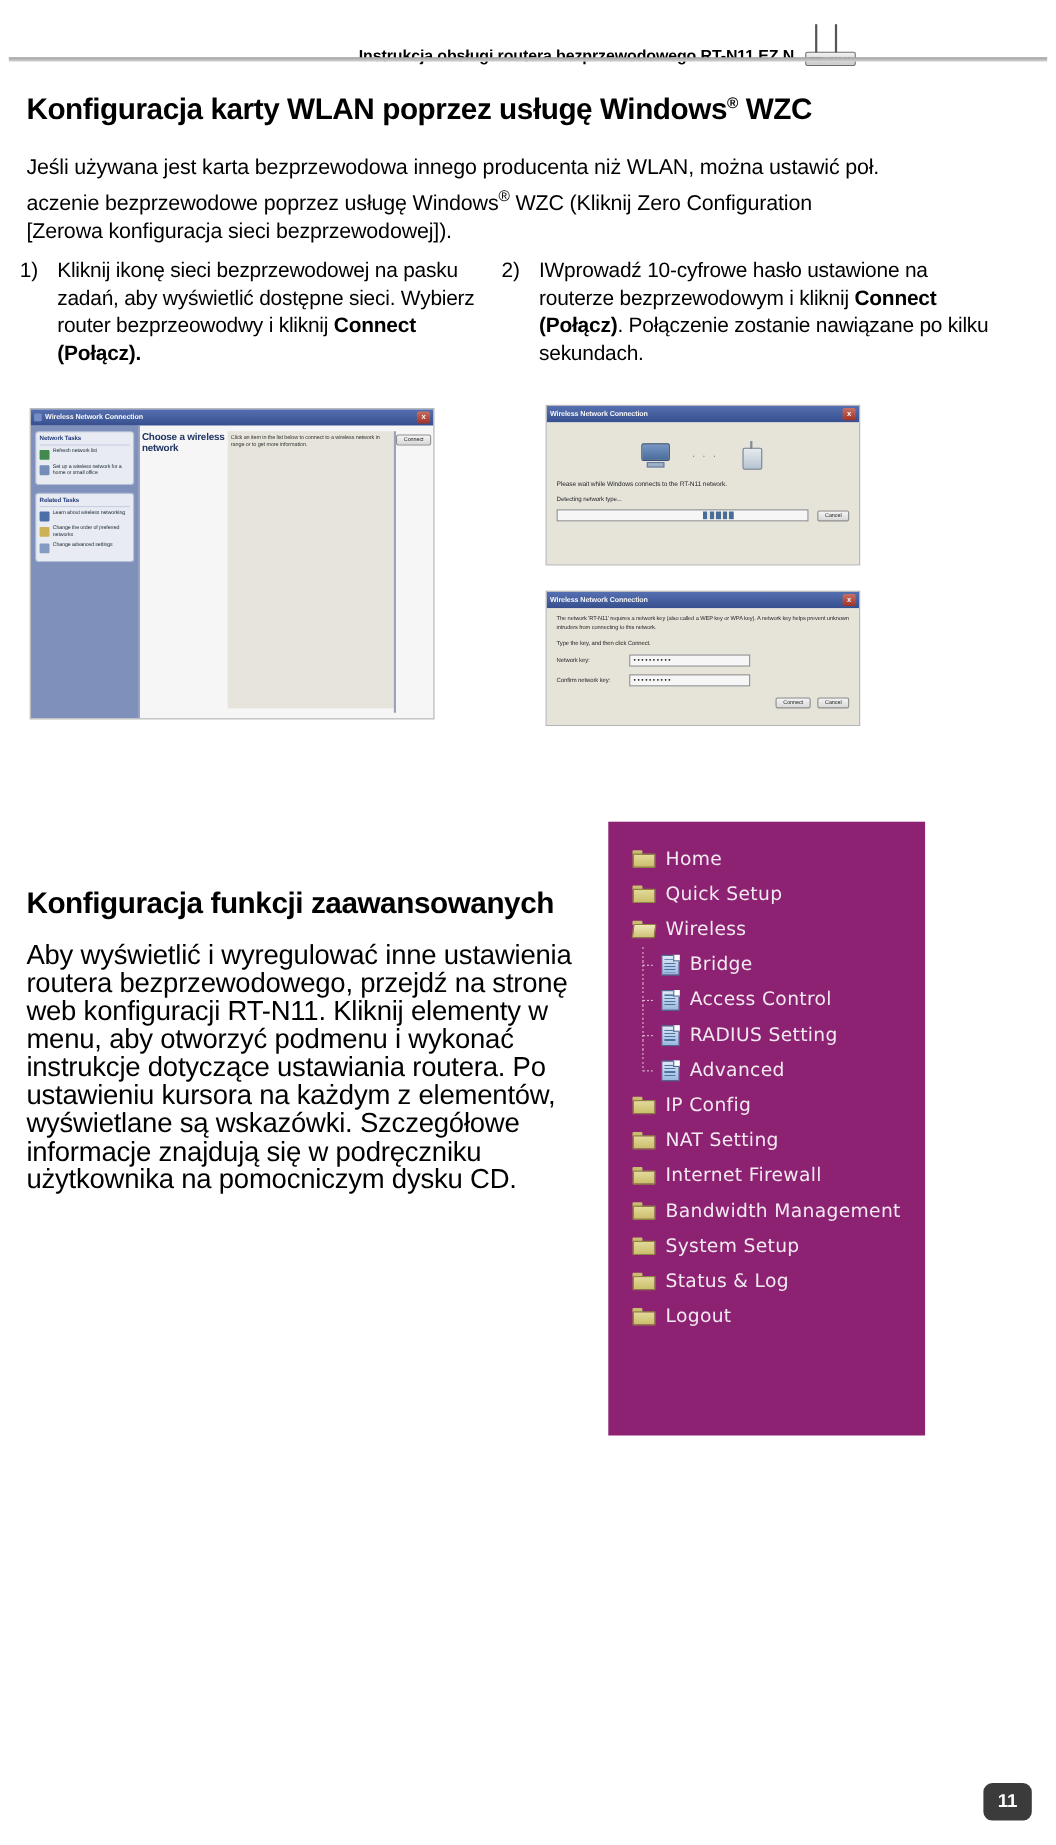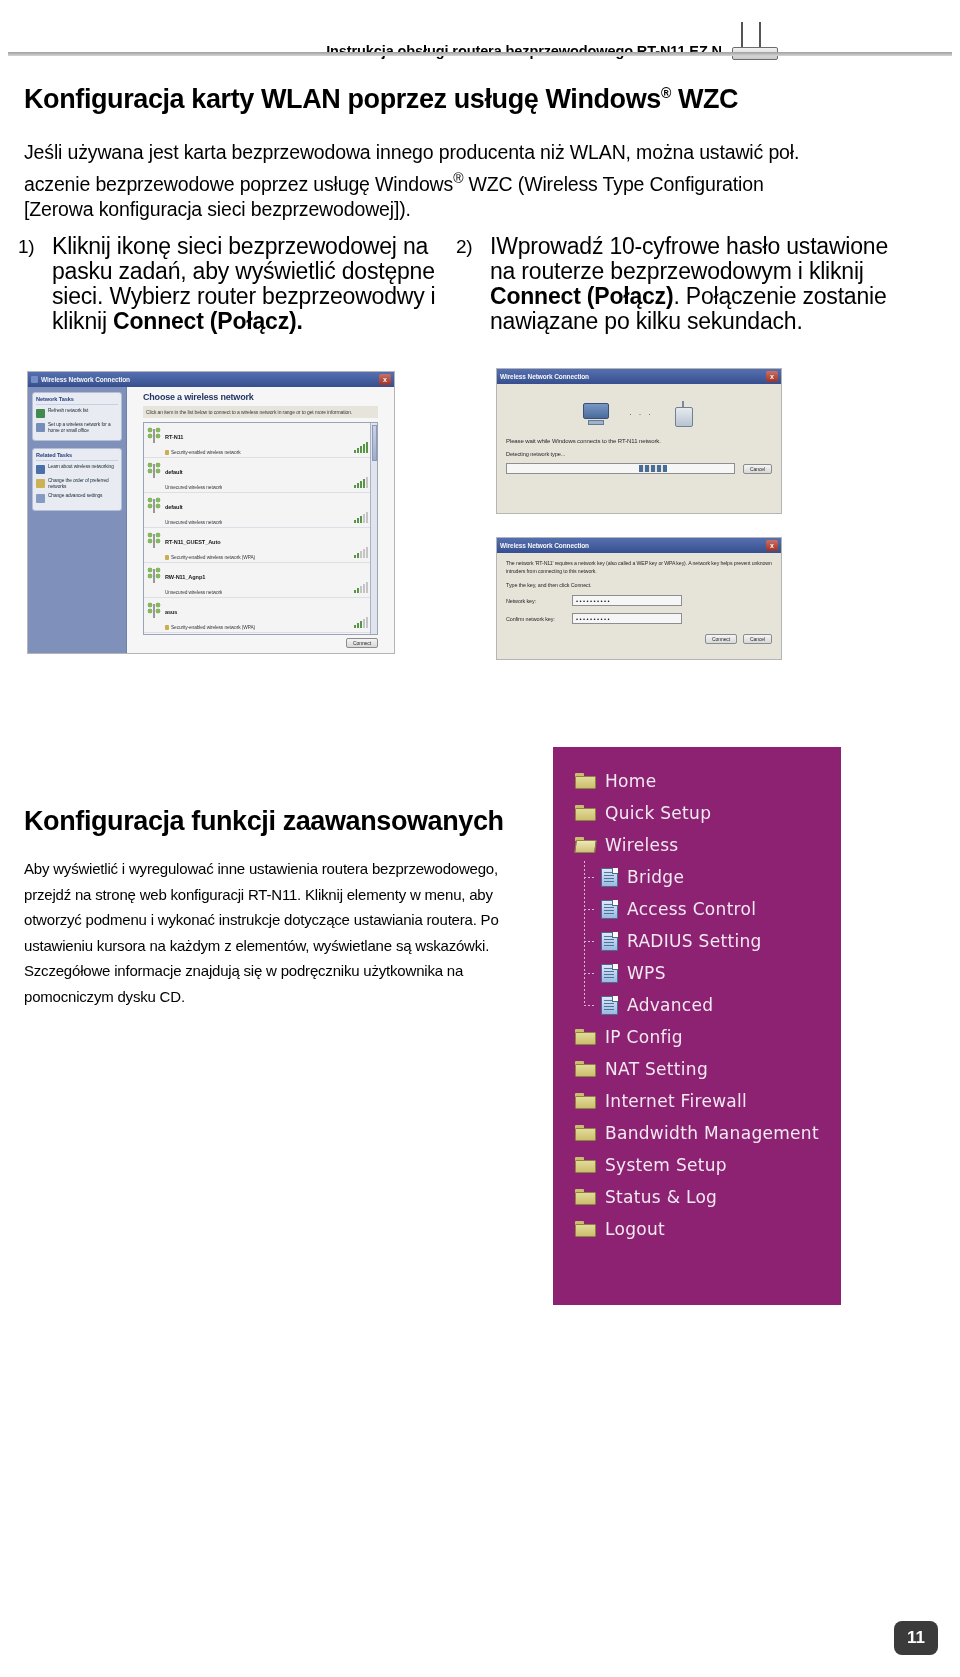--- a/index.html
+++ b/index.html
@@ -64,21 +64,21 @@
     font-size: 19.5px; line-height: 25.5px; letter-spacing: -0.15px;
   }
 
   .steps { position: absolute; left: 18px; top: 234px; width: 920px; }
   .step { position: absolute; top: 0; display: flex; }
   #step-1 { left: 0; width: 420px; }
   #step-2 { left: 438px; width: 450px; }
   .step-num {
     flex: 0 0 34px; font-size: 19px; line-height: 25px; letter-spacing: -0.2px;
   }
-  .step-text { font-size: 23px; line-height: 25px; letter-spacing: -0.2px; }
+  .step-text { font-size: 19px; line-height: 25px; letter-spacing: -0.2px; }
   .step-text b { font-weight: bold; }
 
   
   .shot {
     position: absolute; background: #ffffff;
     border: 1px solid #b9b9b9;
     overflow: hidden;
     filter: blur(0.35px) contrast(0.93) saturate(0.82);
   }
   #shot-available { left: 27px; top: 371px; width: 368px; height: 283px; }
@@ -116,21 +116,21 @@
   }
   .awn-task { display: flex; gap: 3px; margin-bottom: 4px; align-items: flex-start; }
   .awn-task .ti {
     flex: 0 0 9px; height: 9px; border-radius: 1px; margin-top: 1px;
   }
   .awn-task .tt {
     font-size: 4.8px; line-height: 5.6px; color: #123; letter-spacing: -0.1px;
   }
   .awn-right {
     flex: 1; background: #ffffff; border-left: 1px solid #6a80ba;
-    padding: 5px 16px; display: flex; flex-direction: column;
+    padding: 5px 2px; display: flex; flex-direction: row;
   }
   .awn-heading {
     font-size: 9px; font-weight: bold; color: #16306e; margin-bottom: 4px;
     letter-spacing: -0.2px;
   }
   .awn-sub {
     font-size: 5px; color: #333; line-height: 6px; margin-bottom: 4px;
     background: #efece0; padding: 3px; letter-spacing: -0.1px;
   }
   .awn-list {
@@ -235,21 +235,21 @@
   .key-input {
     flex: 0 0 110px; height: 11px; background: #fff; border: 1px solid #8f8f8f;
     font-size: 6px; letter-spacing: 1.4px; color: #111; padding: 0 3px;
     line-height: 11px; overflow: hidden; white-space: nowrap;
   }
   .key-btns { display: flex; justify-content: flex-end; gap: 6px; margin-top: 10px; }
 
   
   .adv-text {
     position: absolute; left: 24px; top: 856px; width: 500px;
-    font-size: 15px; line-height: 25.5px; letter-spacing: -0.2px;
+    font-size: 25px; line-height: 25.5px; letter-spacing: -0.2px;
   }
   .menu-panel {
     position: absolute; left: 553px; top: 747px; width: 288px; height: 558px;
     background: #8e2272;
     padding: 18px 0 16px 22px;
   }
   .menu-item {
     display: flex; align-items: center; gap: 9px; height: 32px;
     position: relative;
   }
@@ -327,21 +327,21 @@
     </div>
   </div>
   <div class="header-rule"></div>
 
   <div class="h1" id="title-wzc">
     <span>Konfiguracja karty WLAN poprzez usługę Windows</span><span class="sup">®</span><span> WZC</span>
   </div>
 
   <div class="intro">
     <span>Jeśli używana jest karta bezprzewodowa innego producenta niż WLAN, można ustawić poł.</span><br>
-    <span>aczenie bezprzewodowe poprzez usługę Windows</span><span class="sup">®</span><span> WZC (Wireless Type Configuration</span><br>
+    <span>aczenie bezprzewodowe poprzez usługę Windows</span><span class="sup">®</span><span> WZC (Kliknij Zero Configuration</span><br>
     <span>[Zerowa konfiguracja sieci bezprzewodowej]).</span>
   </div>
 
   <div class="steps">
     <div class="step" id="step-1">
       <div class="step-num">1)</div>
       <div class="step-text">
         <span>Kliknij ikonę sieci bezprzewodowej na pasku zadań, aby wyświetlić dostępne sieci. Wybierz router bezprzeowodwy i kliknij </span><b>Connect (Połącz).</b>
       </div>
     </div>
@@ -598,27 +598,20 @@
         </span>
       <span class="menu-label">Access Control</span>
     </div>
     <div class="menu-item child">
       <span class="doc">
           <span class="pg"></span>
           <span class="fold"></span>
         </span>
       <span class="menu-label">RADIUS Setting</span>
     </div>
-    <div class="menu-item child">
-      <span class="doc">
-          <span class="pg"></span>
-          <span class="fold"></span>
-        </span>
-      <span class="menu-label">WPS</span>
-    </div>
     <div class="menu-item child last">
       <span class="doc">
           <span class="pg"></span>
           <span class="fold"></span>
         </span>
       <span class="menu-label">Advanced</span>
     </div>
     <div class="menu-item">
       <span class="folder">
           <span class="tab"></span>

